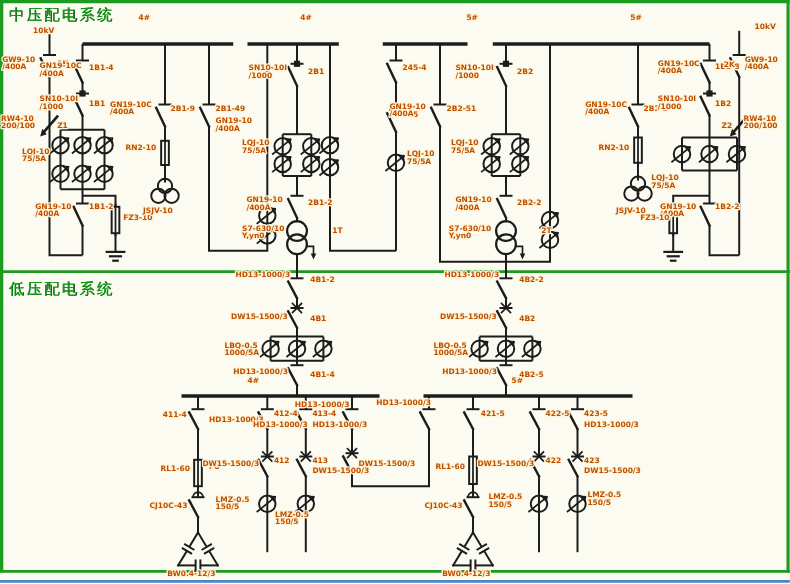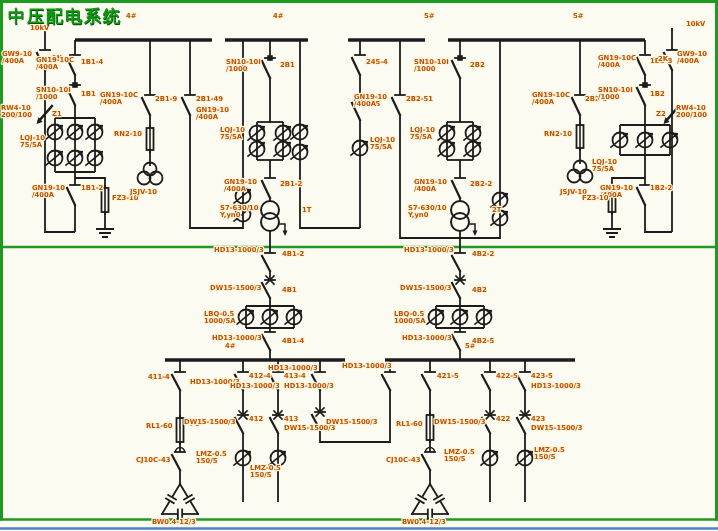--- a/index.html
+++ b/index.html
@@ -1,19 +1,19 @@
 <!DOCTYPE html>
 <html><head>
 <meta charset="utf-8">
 <style>
   html,body{margin:0;padding:0;}
   body{width:718px;height:531px;overflow:hidden;background:#ffffff;
        font-family:"DejaVu Sans","Liberation Sans",sans-serif;}
   #stage{position:relative;width:718px;height:531px;background:#fcfbf1;}
-  .sys-title{position:absolute;left:8px;font-size:17px;font-weight:bold;
+  .sys-title{position:absolute;left:8px;font-size:14px;font-weight:normal;
              color:#0a9b10;letter-spacing:2px;
              text-shadow:0.5px 0.5px 0 #064d08;}
   #mv-title{top:5px;}
   #lv-title{top:254px;}
   svg{position:absolute;top:0;left:0;}
 </style>
 </head>
 <body>
 
 <div id="stage">
@@ -501,13 +501,14 @@
       <text x="434" y="424" font-size="6.8" font-weight="bold" fill="#bf4f00" stroke="#fdf4da" stroke-width="2.4" paint-order="stroke" stroke-linejoin="round" font-family="&quot;DejaVu Sans&quot;,&quot;Liberation Sans&quot;,sans-serif"><tspan x="434" dy="0">DW15-1500/3</tspan></text>
       <text x="496" y="421" font-size="6.8" font-weight="bold" fill="#bf4f00" stroke="#fdf4da" stroke-width="2.4" paint-order="stroke" stroke-linejoin="round" font-family="&quot;DejaVu Sans&quot;,&quot;Liberation Sans&quot;,sans-serif"><tspan x="496" dy="0">422</tspan></text>
       <text x="444" y="454" font-size="6.8" font-weight="bold" fill="#bf4f00" stroke="#fdf4da" stroke-width="2.4" paint-order="stroke" stroke-linejoin="round" font-family="&quot;DejaVu Sans&quot;,&quot;Liberation Sans&quot;,sans-serif"><tspan x="444" dy="0">LMZ-0.5</tspan><tspan x="444" dy="6.8">150/5</tspan></text>
       <text x="531" y="378" font-size="6.8" font-weight="bold" fill="#bf4f00" stroke="#fdf4da" stroke-width="2.4" paint-order="stroke" stroke-linejoin="round" font-family="&quot;DejaVu Sans&quot;,&quot;Liberation Sans&quot;,sans-serif"><tspan x="531" dy="0">423-5</tspan></text>
       <text x="531" y="388" font-size="6.8" font-weight="bold" fill="#bf4f00" stroke="#fdf4da" stroke-width="2.4" paint-order="stroke" stroke-linejoin="round" font-family="&quot;DejaVu Sans&quot;,&quot;Liberation Sans&quot;,sans-serif"><tspan x="531" dy="0">HD13-1000/3</tspan></text>
       <text x="531" y="421" font-size="6.8" font-weight="bold" fill="#bf4f00" stroke="#fdf4da" stroke-width="2.4" paint-order="stroke" stroke-linejoin="round" font-family="&quot;DejaVu Sans&quot;,&quot;Liberation Sans&quot;,sans-serif"><tspan x="531" dy="0">423</tspan></text>
       <text x="531" y="430" font-size="6.8" font-weight="bold" fill="#bf4f00" stroke="#fdf4da" stroke-width="2.4" paint-order="stroke" stroke-linejoin="round" font-family="&quot;DejaVu Sans&quot;,&quot;Liberation Sans&quot;,sans-serif"><tspan x="531" dy="0">DW15-1500/3</tspan></text>
       <text x="534" y="452" font-size="6.8" font-weight="bold" fill="#bf4f00" stroke="#fdf4da" stroke-width="2.4" paint-order="stroke" stroke-linejoin="round" font-family="&quot;DejaVu Sans&quot;,&quot;Liberation Sans&quot;,sans-serif"><tspan x="534" dy="0">LMZ-0.5</tspan><tspan x="534" dy="6.8">150/5</tspan></text>
     </svg>
   <div id="mv-title" class="sys-title">中压配电系统</div>
+  <div id="lv-title" class="sys-title">低压配电系统</div>
 </div>
 
 </body></html>

